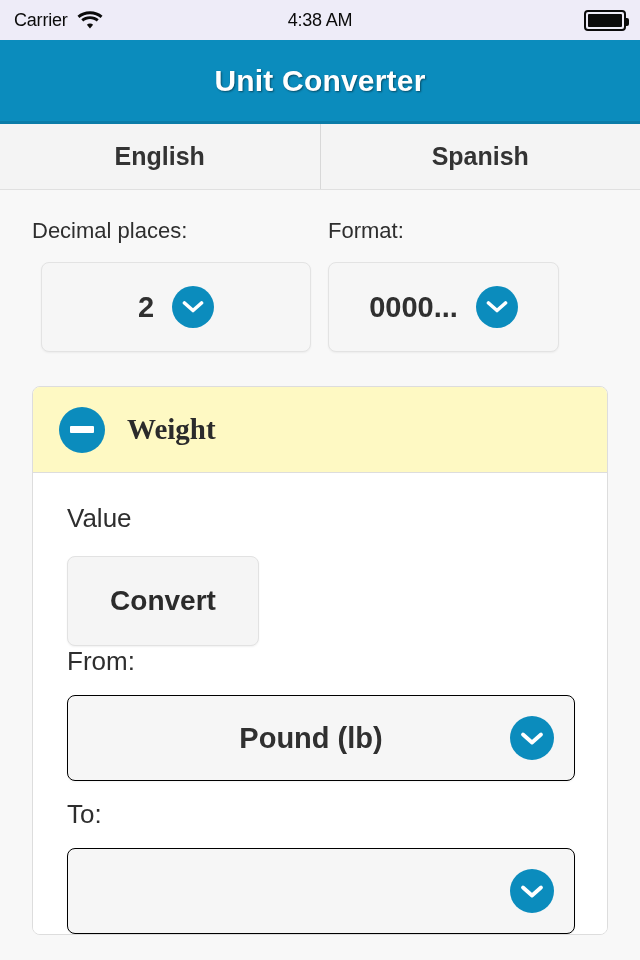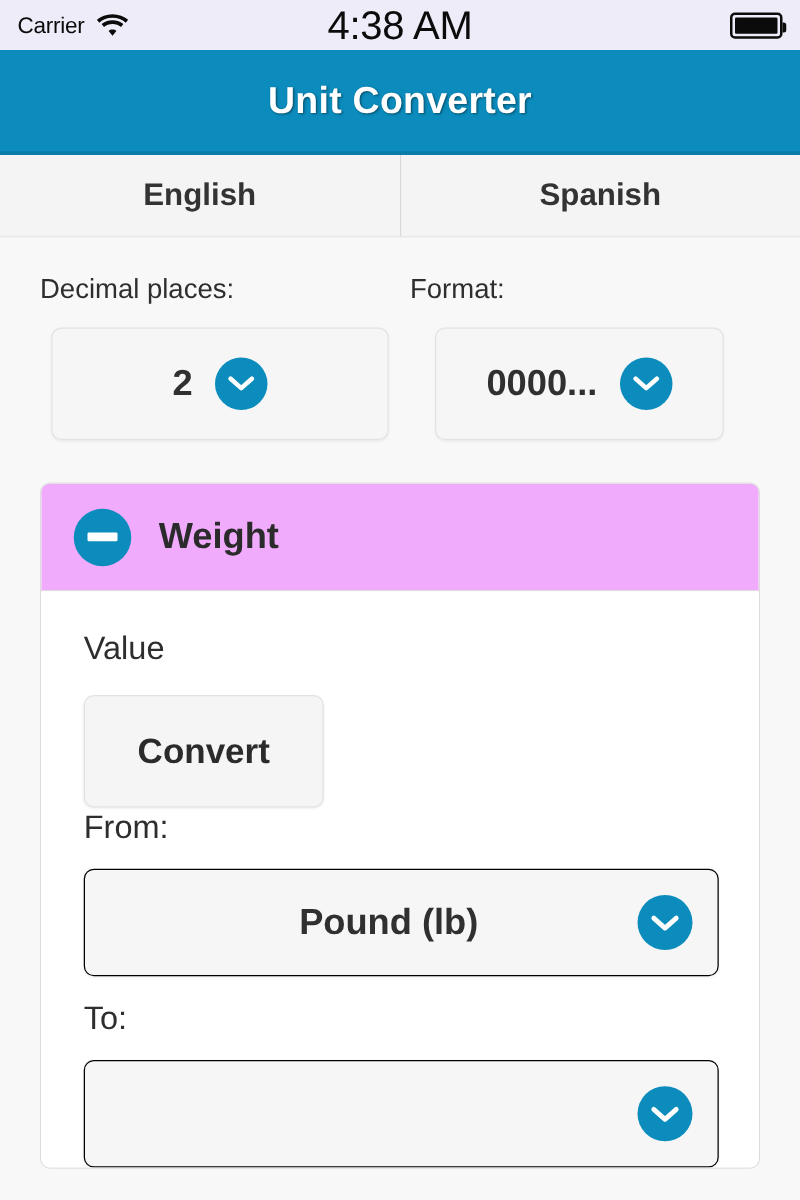--- a/index.html
+++ b/index.html
@@ -34,21 +34,21 @@
   .status-carrier {
     font-size: 18px;
     color: #0b0b0b;
     letter-spacing: -0.2px;
   }
   .wifi-icon { display: block; }
   .status-time {
     position: absolute;
     left: 0; right: 0;
     text-align: center;
-    font-size: 32px;
+    font-size: 18px;
     color: #0b0b0b;
     letter-spacing: -0.2px;
   }
   .status-right {
     margin-left: auto;
     display: flex;
     align-items: center;
   }
   .battery {
     position: relative;
@@ -139,21 +139,21 @@
     border-radius: 8px;
     display: flex;
     align-items: center;
     justify-content: center;
     gap: 18px;
     box-shadow: 0 1px 2px rgba(0,0,0,0.05);
     cursor: pointer;
     position: relative;
   }
   .select-box.decimal-box { width: 270px; margin-left: 9px; }
-  .select-box.format-box  { width: 231px; margin-left: 20px; }
+  .select-box.format-box  { width: 231px; margin-left: 0; }
 
   .select-value {
     font-size: 29px;
     font-weight: bold;
     color: #303030;
   }
 
   .chevron-circle {
     width: 44px;
     height: 44px;
@@ -169,27 +169,28 @@
   
   .card {
     margin: 34px 32px 0 32px;
     border: 1px solid #dddddd;
     border-radius: 8px;
     overflow: hidden;
     background: #ffffff;
   }
   .card-header {
     height: 86px;
-    background: #f0abfc;
+    background: #fef9c3;
     display: flex;
     align-items: center;
     gap: 22px;
     padding: 0 26px;
     border-bottom: 1px solid #dddddd;
     cursor: pointer;
+    font-family: Liberation Serif, serif;
   }
   .minus-circle {
     width: 46px;
     height: 46px;
     border-radius: 50%;
     background: #0b8cbd;
     display: flex;
     align-items: center;
     justify-content: center;
     flex: none;

